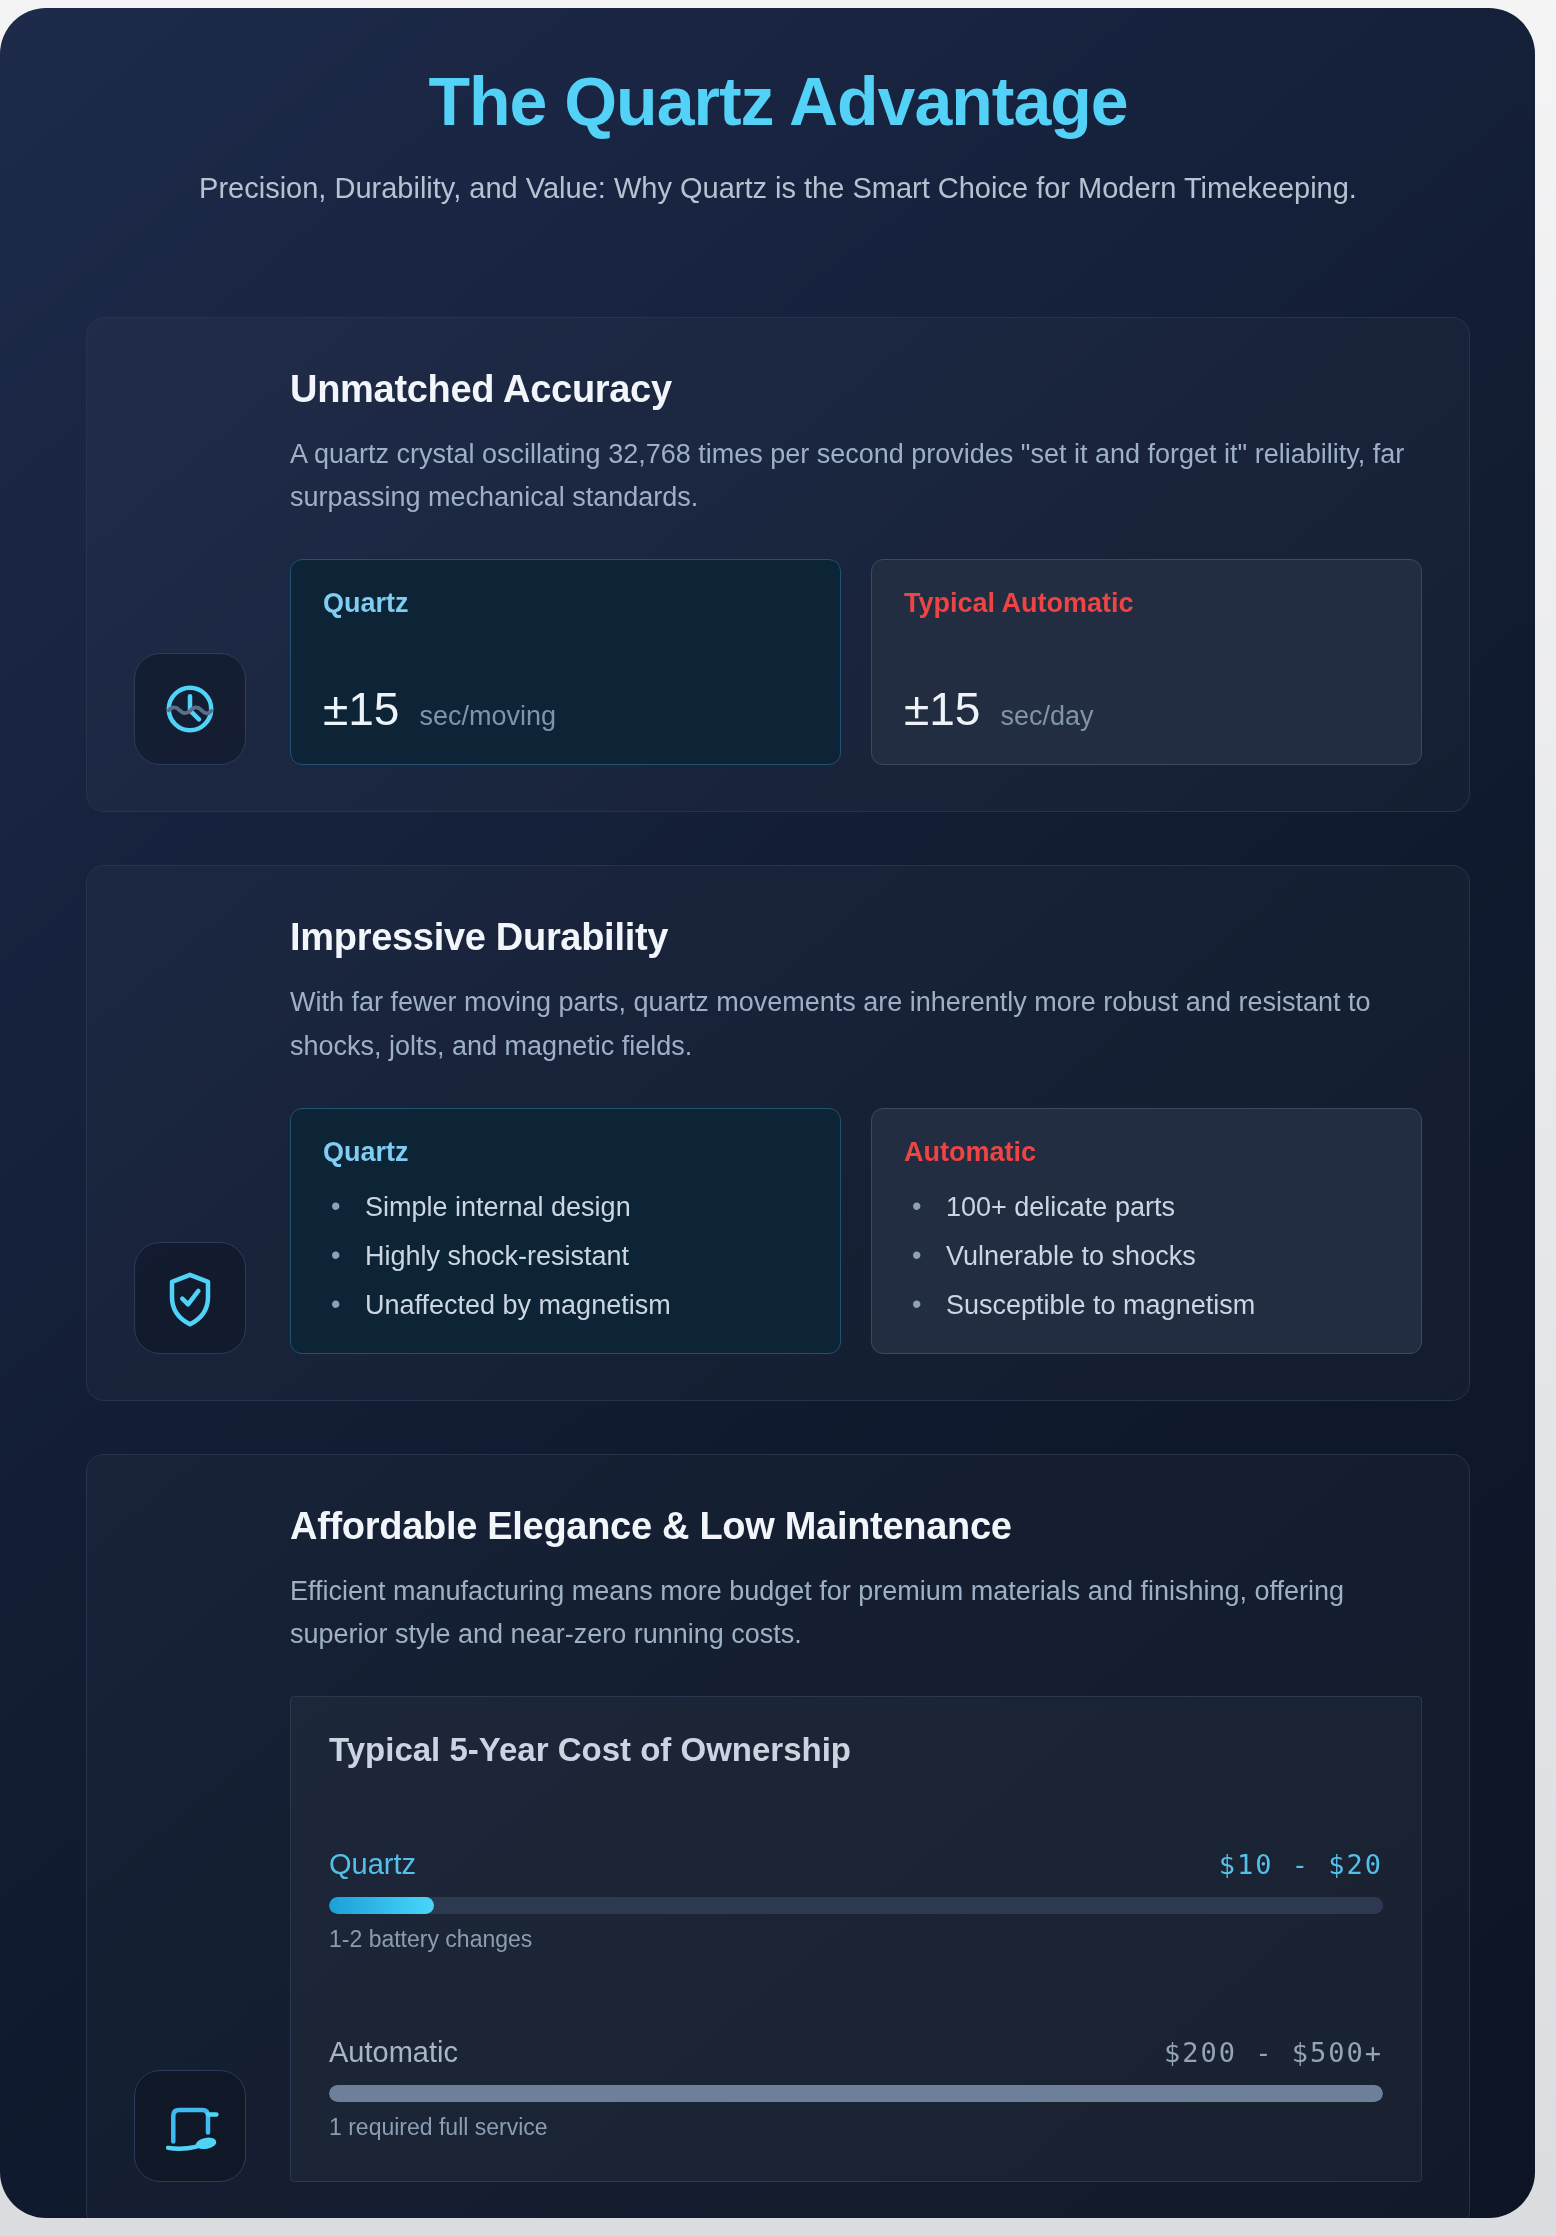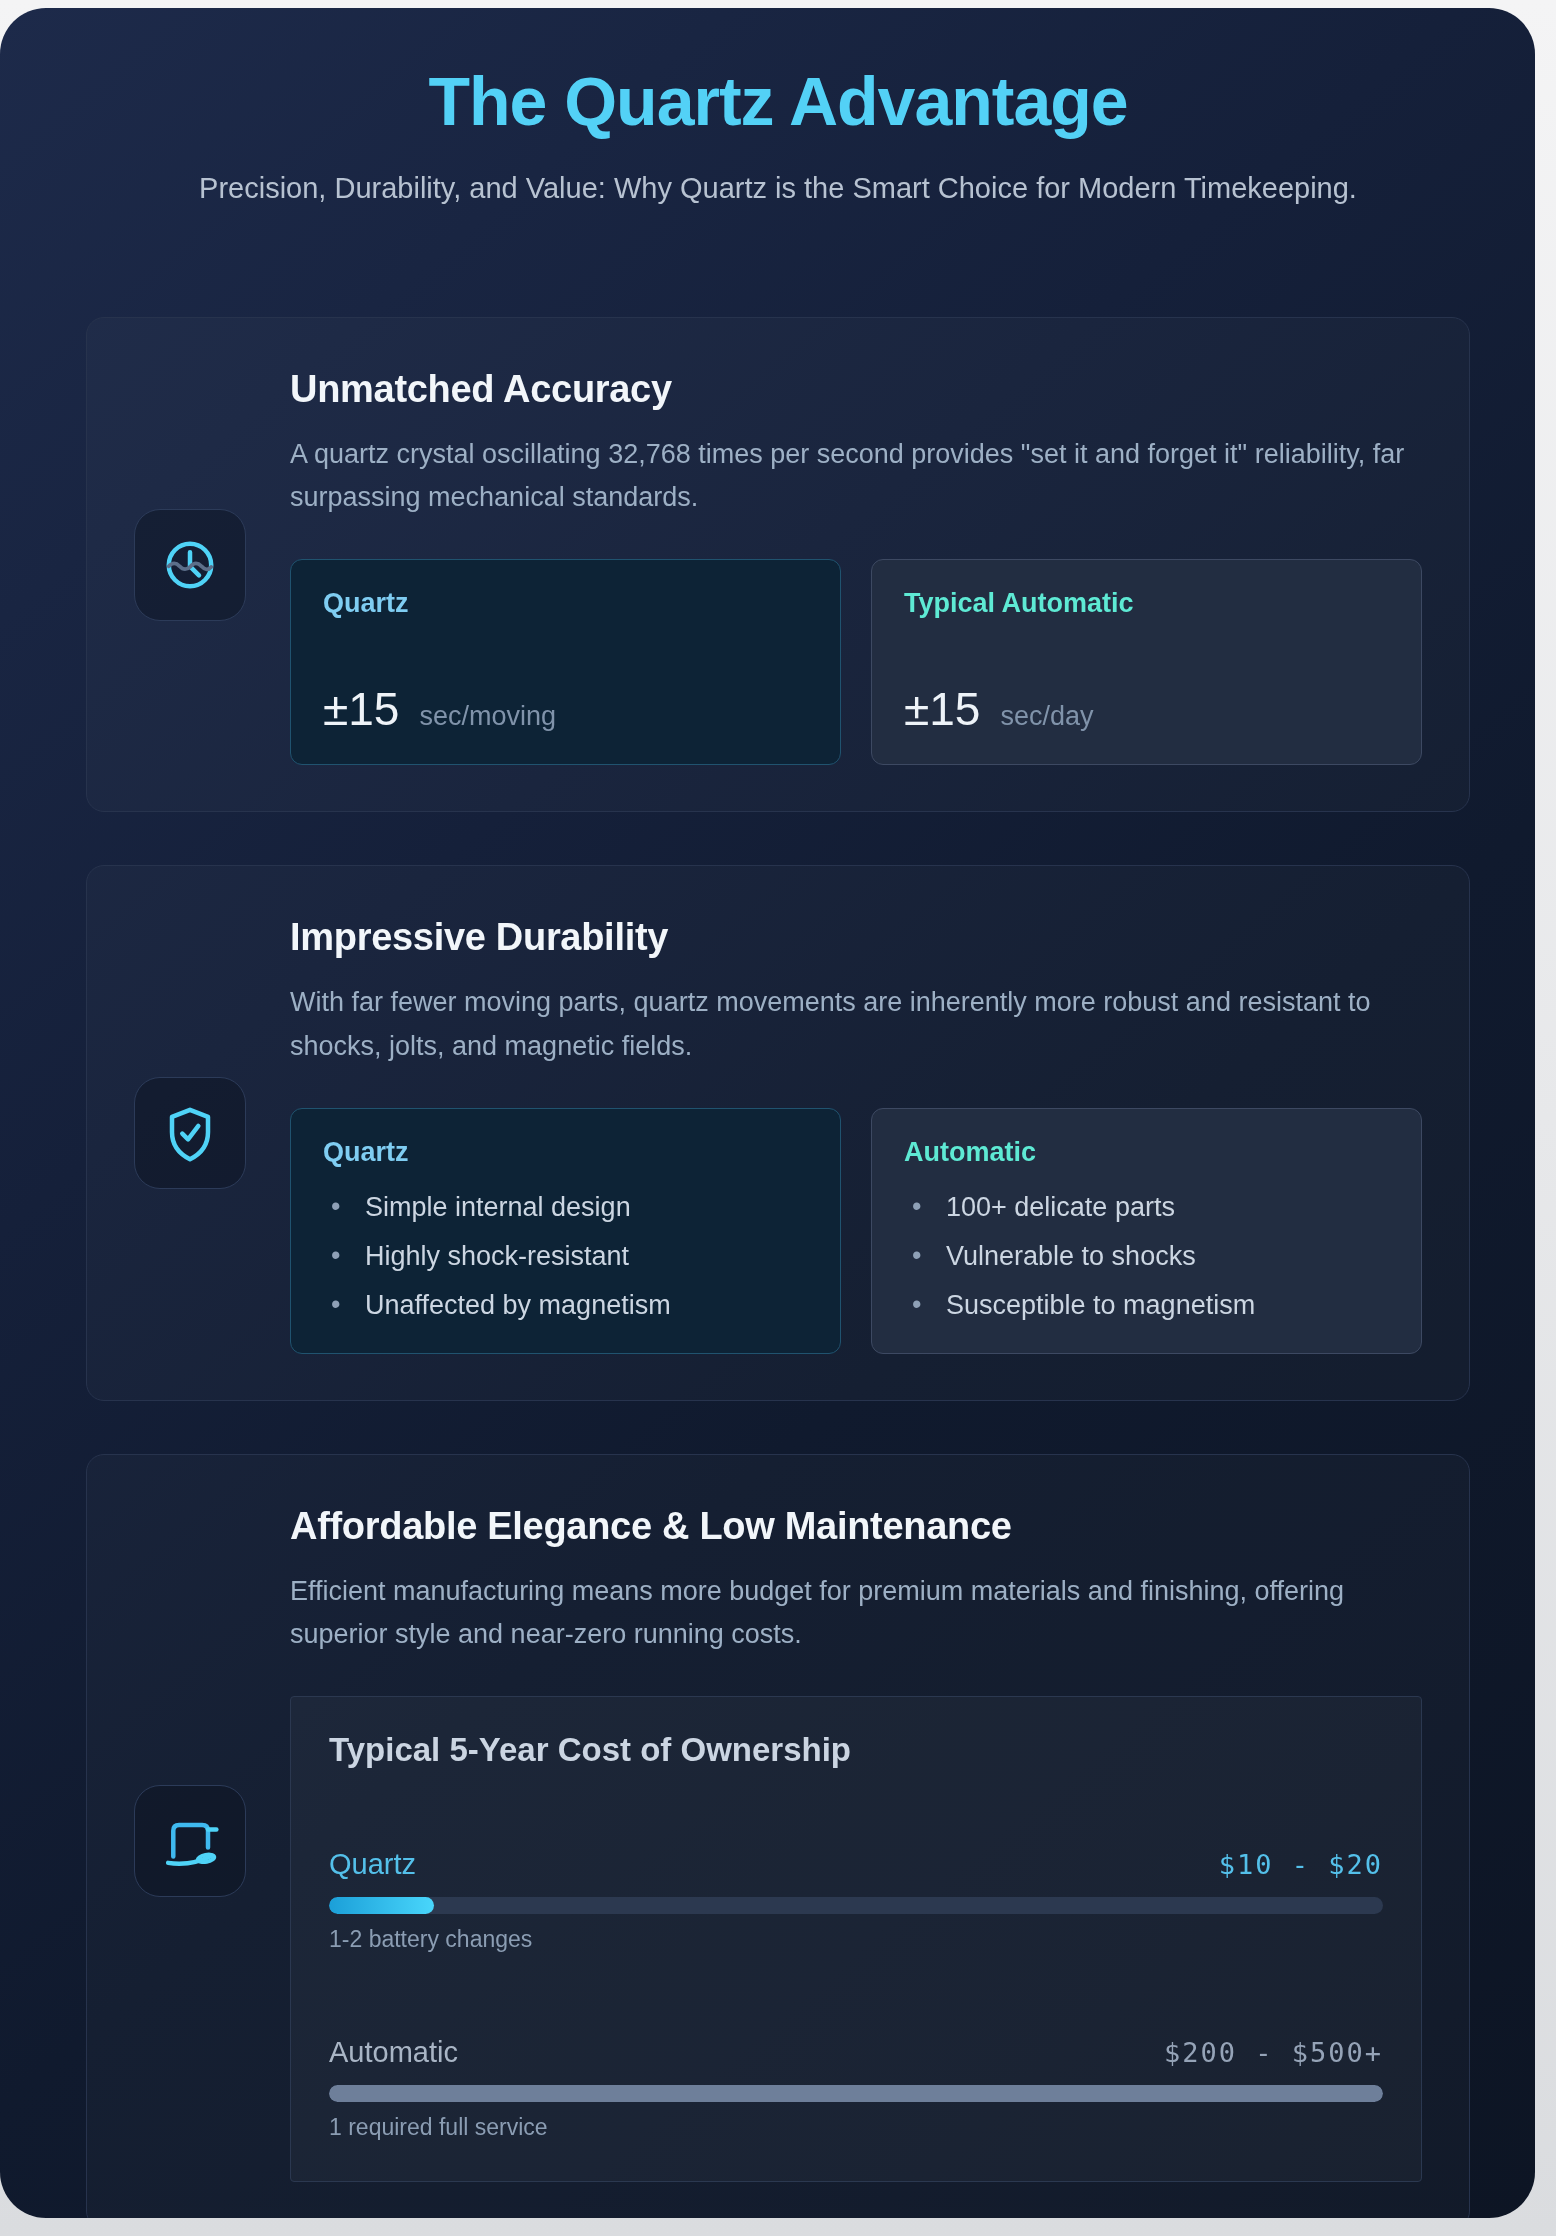--- a/index.html
+++ b/index.html
@@ -25,21 +25,21 @@
     font-size:68px; font-weight:bold; letter-spacing:-1px;
     color:#53d1f6; margin-bottom:26px;text-align:center;
   }
   .hero p {
     font-size:29px; line-height:1.55; color:#b7c2d1;
     width:1180px; margin:0 auto; font-weight:normal;
   }
 
   
   .card {
-    display:flex; gap:44px; align-items:center;
+    display:flex; gap:44px; align-items:flex-end;
     border:1px solid #27334d; border-radius:18px;
     background: rgba(255,255,255,0.022);
     padding:46px 47px; margin-bottom:53px;
   }
   .icon-box {
     width:112px; height:112px; flex-shrink:0;
     border:1px solid #2c3b59; border-radius:26px;
     background: rgba(10,17,31,0.45);
     display:flex; align-items:center; justify-content:center;
   }
@@ -52,21 +52,21 @@
     font-size:27px; line-height:1.6; color:#9db0c5; margin-bottom:40px;
   }
 
   
   .compare-grid { display:grid; grid-template-columns:1fr 1fr; gap:30px; }
   .compare { border-radius:12px; padding:28px 32px; }
   .compare.quartz { background:#0d2336; border:1px solid #20536f; }
   .compare.auto   { background:#222d41; border:1px solid #3d4962; }
   .compare h3 { font-size:27px; font-weight:bold; }
   .compare.quartz h3 { color:#7fcdf2; }
-  .compare.auto   h3 { color:#5eead4; }
+  .compare.auto   h3 { color:#ef4444; }
   .stat { margin-top:22px; display:flex; align-items:baseline; }
   .stat .big  { font-size:46px; color:#eef3f8;margin-top:41px; }
   .stat .unit { font-size:27px; color:#8093aa; margin-left:20px; }
 
   .compare ul { list-style:none; margin-top:24px; }
   .compare li {
     font-size:27px; color:#ccd6e2; position:relative;
     padding-left:42px; margin-bottom:18px;
   }
   .compare li:last-child { margin-bottom:4px; }

